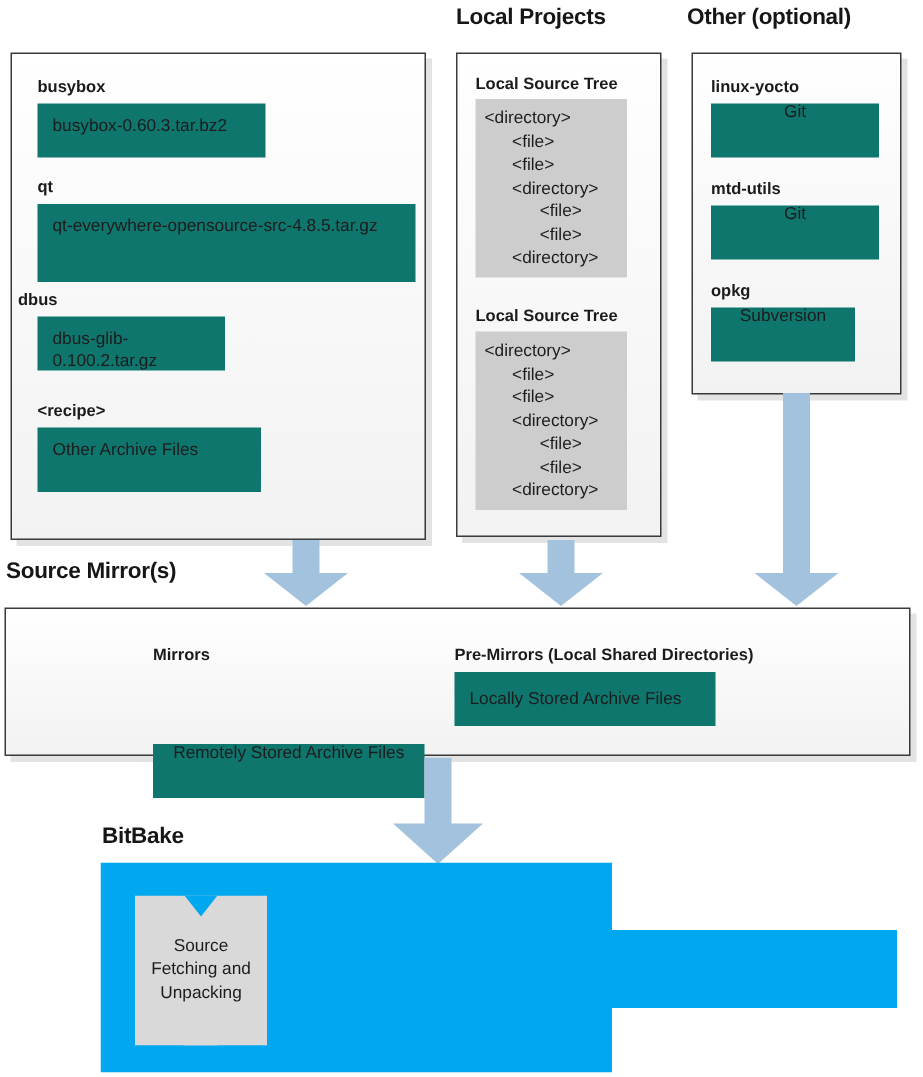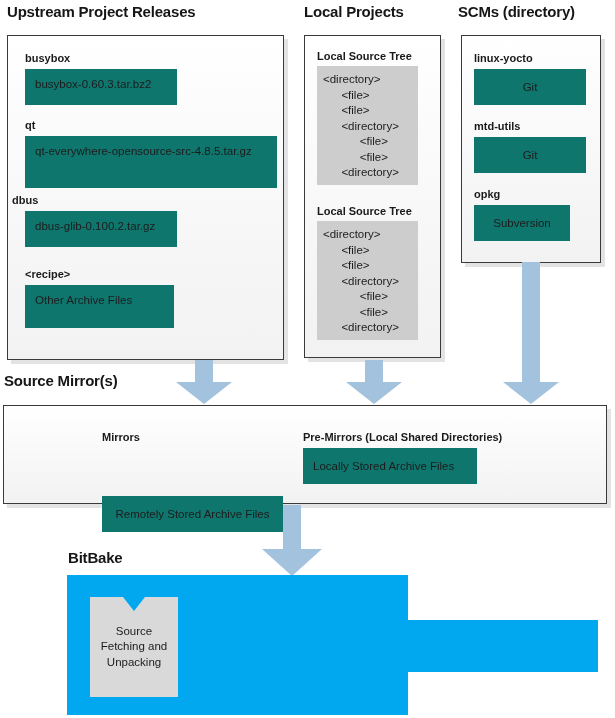--- a/index.html
+++ b/index.html
@@ -47,21 +47,21 @@
 
   
   .gbox{
     position:absolute;
     background:#0f766e;
     box-sizing:border-box;
     color:#1c1c1c;
     font-size:11.5px;
   }
   .gbox.pad{padding:8px 10px;}
-  .gbox.center{display:flex;align-items:center;justify-content:center;}
+  .gbox.center{display:flex;align-items:flex-start;justify-content:center;}
   .gbox .ln{display:block;line-height:15px;}
 
   
   .tree{
     position:absolute;
     background:#cdcdcd;
     box-sizing:border-box;
     font-size:11.5px;
     color:#1c1c1c;
     padding:6px 0 6px 0;
@@ -88,37 +88,36 @@
     line-height:15.5px;
     text-align:center;
     pointer-events:none;
   }
 </style>
 </head>
 <body>
 
 <div class="canvas">
 
-  <div class="heading" style="left:7px;top:3px;">Upstream Project Releases</div>
   <div class="panel-shadow" style="left:11px;top:39px;width:277px;height:325px;"></div>
   <div class="panel" style="left:7px;top:35px;width:277px;height:325px;">
   </div>
 
   <div class="grp-label" style="left:25px;top:52px;">busybox</div>
   <div class="gbox pad" style="left:25px;top:69px;width:152px;height:36px;">
     <span class="ln">busybox-0.60.3.tar.bz2</span>
   </div>
 
   <div class="grp-label" style="left:25px;top:119px;">qt</div>
   <div class="gbox pad" style="left:25px;top:136px;width:252px;height:52px;">
     <span class="ln">qt-everywhere-opensource-src-4.8.5.tar.gz</span>
   </div>
 
   <div class="grp-label" style="left:12px;top:194px;">dbus</div>
-  <div class="gbox pad" style="left:25px;top:211px;width:152px;height:36px;">
+  <div class="gbox pad" style="left:25px;top:211px;width:125px;height:36px;">
     <span class="ln">dbus-glib-0.100.2.tar.gz</span>
   </div>
 
   <div class="grp-label" style="left:25px;top:268px;">&lt;recipe&gt;</div>
   <div class="gbox pad" style="left:25px;top:285px;width:149px;height:43px;">
     <span class="ln">Other Archive Files</span>
   </div>
 
   <div class="heading" style="left:304px;top:3px;">Local Projects</div>
   <div class="panel-shadow" style="left:308px;top:39px;width:137px;height:323px;"></div>
@@ -139,21 +138,21 @@
   <div class="tree" style="left:317px;top:221px;width:101px;height:119px;">
     <span class="row" style="padding-left:6px;">&lt;directory&gt;</span>
     <span class="row" style="padding-left:18px;">  &lt;file&gt;</span>
     <span class="row" style="padding-left:18px;">  &lt;file&gt;</span>
     <span class="row" style="padding-left:18px;">  &lt;directory&gt;</span>
     <span class="row" style="padding-left:30px;">    &lt;file&gt;</span>
     <span class="row" style="padding-left:30px;">    &lt;file&gt;</span>
     <span class="row" style="padding-left:18px;">  &lt;directory&gt;</span>
   </div>
 
-  <div class="heading" style="left:458px;top:3px;">SCMs (directory)</div>
+  <div class="heading" style="left:458px;top:3px;">Other (optional)</div>
   <div class="panel-shadow" style="left:465px;top:39px;width:140px;height:228px;"></div>
   <div class="panel" style="left:461px;top:35px;width:140px;height:228px;"></div>
 
   <div class="grp-label" style="left:474px;top:52px;">linux-yocto</div>
   <div class="gbox center" style="left:474px;top:69px;width:112px;height:36px;">
     <span>Git</span>
   </div>
 
   <div class="grp-label" style="left:474px;top:120px;">mtd-utils</div>
   <div class="gbox center" style="left:474px;top:137px;width:112px;height:36px;">

